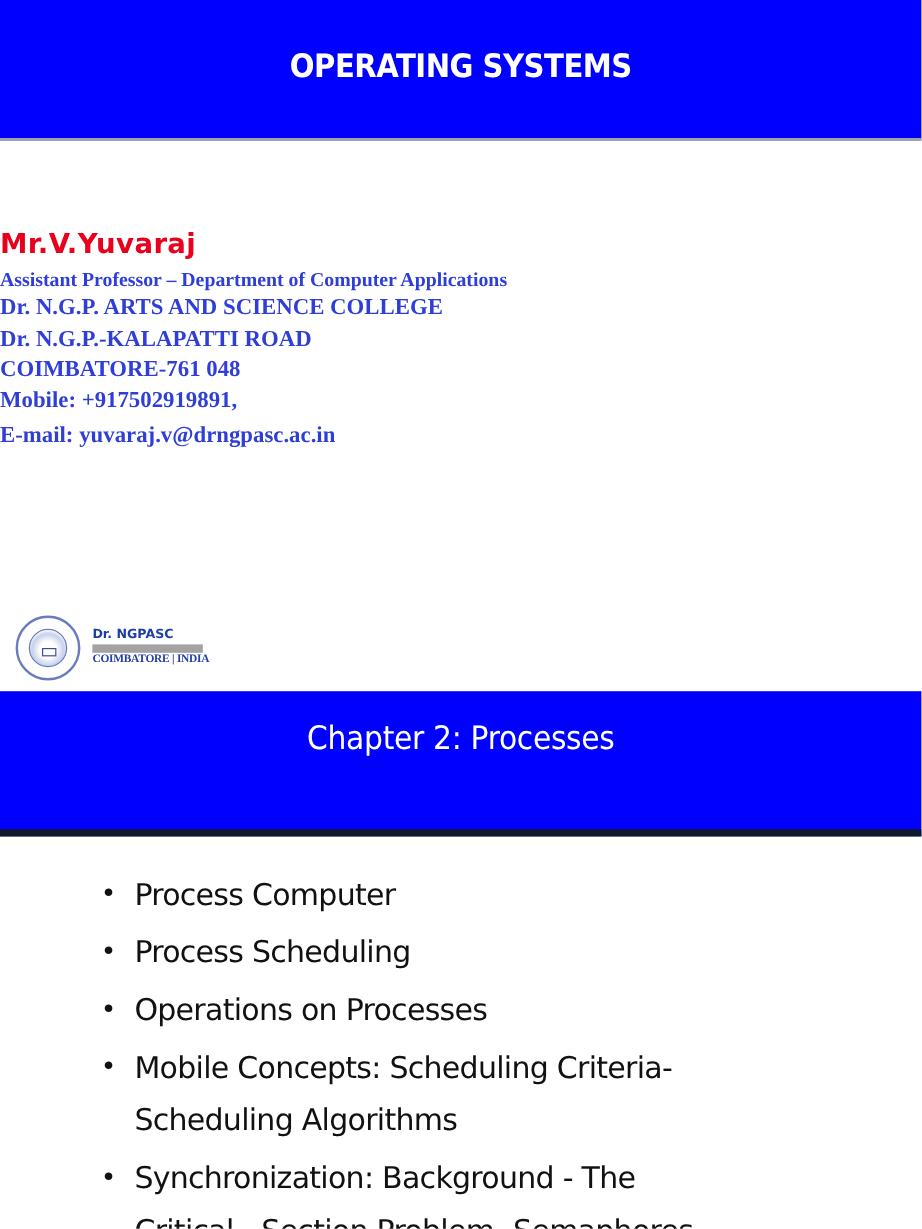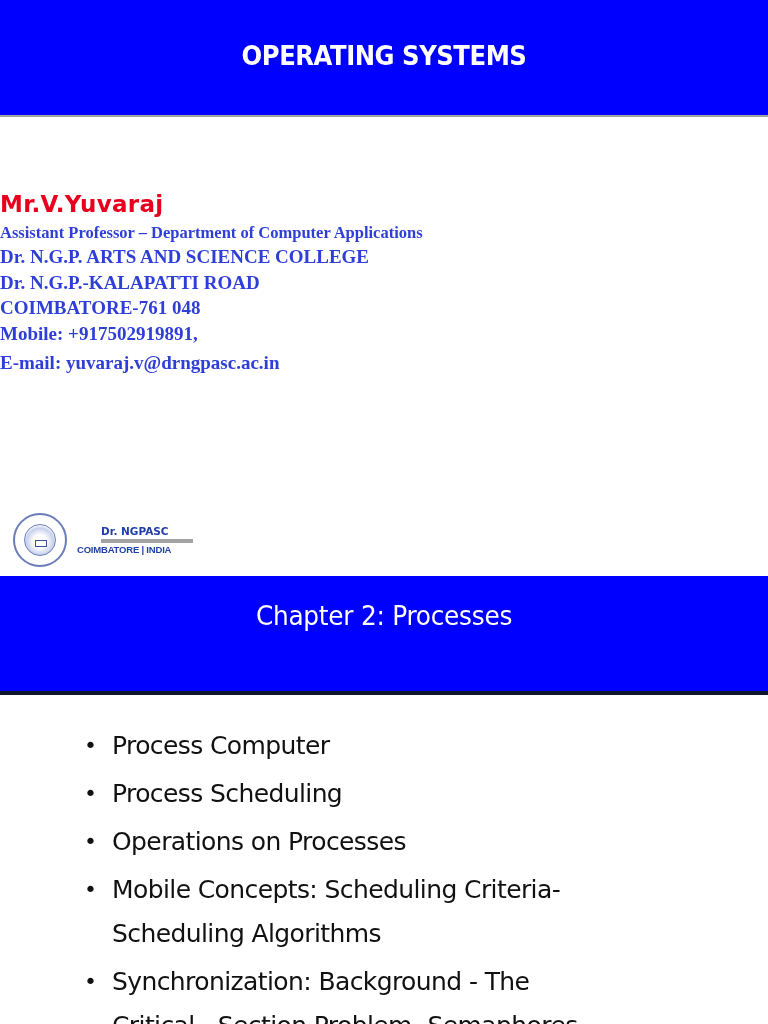--- a/index.html
+++ b/index.html
@@ -100,45 +100,44 @@
       margin-left: 10px;
       display: flex;
       flex-direction: column;
     }
     .logo-line1 {
       color: #1f3ea8;
       font-family: "DejaVu Sans", sans-serif;
       font-weight: bold;
       font-size: 10.5px;
       line-height: 13px;
-      border-bottom: 4px solid #a3a3a3;
+      border-bottom: 7px solid #a3a3a3;
       width: 92px;
       padding-bottom: 1px;
-      margin-left: 24px;
     }
     .logo-line2 {
       color: #1f3ea8;
-      font-family: Liberation Sans, sans-serif;
+      font-family: Liberation Serif, serif;
       font-weight: bold;
       font-size: 9.5px;
       line-height: 13px;
       letter-spacing: -0.2px;
     }
     .slide2 {
       position: absolute;
       left: 0; top: 576px;
       width: 768px; height: 448px;
       background: #ffffff;
     }
     .chapter-band {
       position: absolute;
       left: 0; top: 0;
       width: 768px; height: 115px;
       background: #0000fe;
-      border-bottom: 4px solid #0f172a;
+      border-bottom: 6px solid #0f172a;
     }
     .chapter-title {
       position: absolute;
       left: 0; top: 24px;
       width: 768px;
       text-align: center;
       color: #ffffff;
       font-family: "DejaVu Sans", sans-serif;
       font-size: 27px;
       transform: scaleX(0.92);

